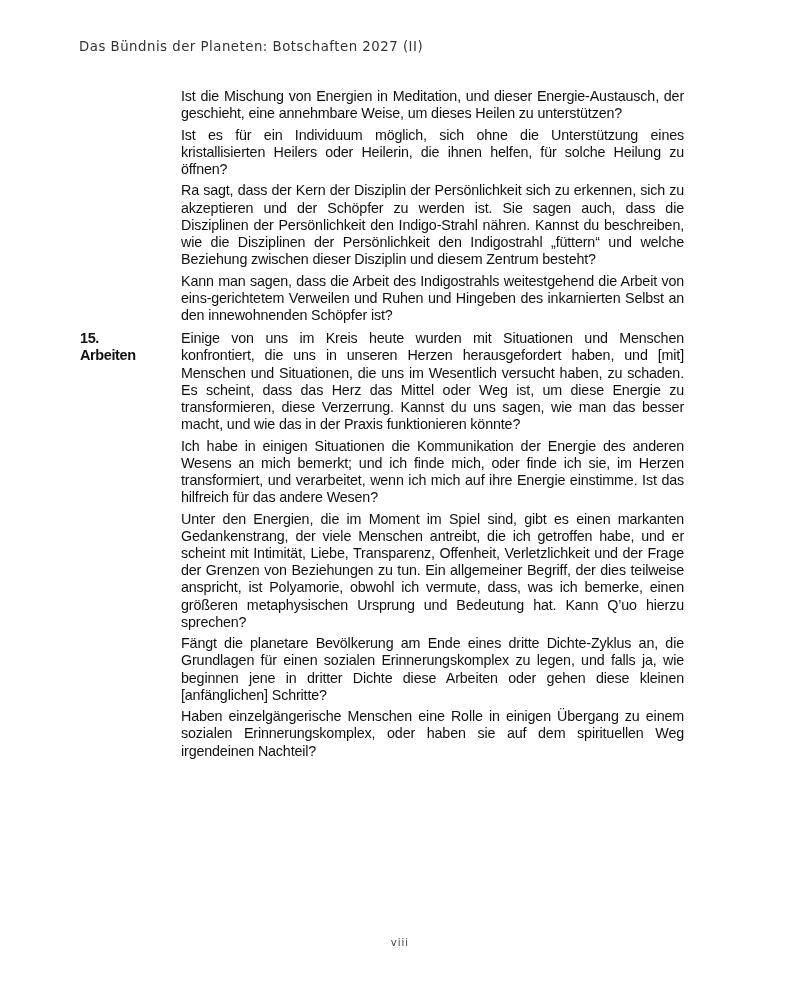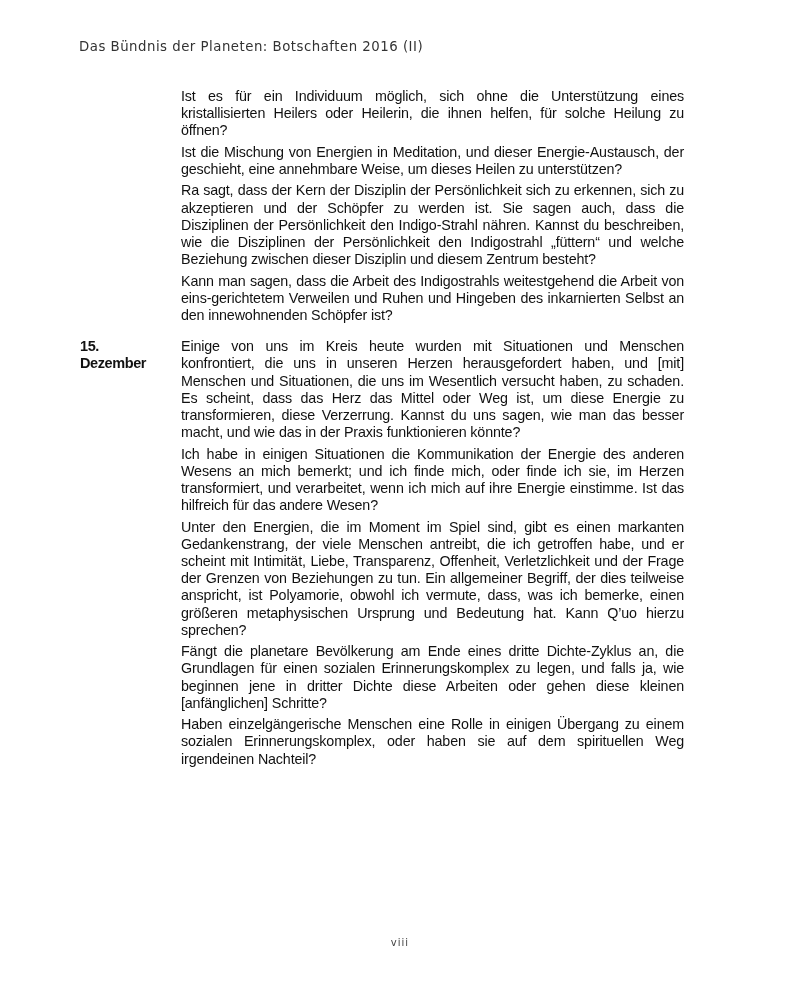--- a/index.html
+++ b/index.html
@@ -29,21 +29,21 @@
       left: 80px;
       top: 88px;
       width: 604px;
     }
     .block {
       display: flex;
       flex-direction: row;
       align-items: flex-start;
     }
     .block + .block {
-      margin-top: 14px;
+      margin-top: 6px;
     }
     .date-col {
       width: 101px;
       flex: 0 0 101px;
       font-family: "Liberation Sans", sans-serif;
       font-weight: bold;
       font-size: 14.5px;
       line-height: 17.2px;
       color: #111111;
       letter-spacing: -0.4px;
@@ -72,41 +72,41 @@
       text-align: center;
       font-family: "DejaVu Sans", sans-serif;
       font-size: 10px;
       color: #444444;
       letter-spacing: 1px;
     }
   </style>
 </head>
 <body>
 
-<div class="running-header">Das Bündnis der Planeten: Botschaften 2016 (II)</div>
+<div class="running-header">Das Bündnis der Planeten: Botschaften 2027 (II)</div>
 
 <div class="content">
 
   <div class="block">
     <div class="date-col">
       <span></span>
       <span></span>
     </div>
     <div class="questions-col">
+      <p class="question">Ist die Mischung von Energien in Meditation, und dieser Energie-Austausch, der geschieht, eine annehmbare Weise, um dieses Heilen zu unterstützen?</p>
       <p class="question">Ist es für ein Individuum möglich, sich ohne die Unterstützung eines kristallisierten Heilers oder Heilerin, die ihnen helfen, für solche Heilung zu öffnen?</p>
-      <p class="question">Ist die Mischung von Energien in Meditation, und dieser Energie-Austausch, der geschieht, eine annehmbare Weise, um dieses Heilen zu unterstützen?</p>
       <p class="question">Ra sagt, dass der Kern der Disziplin der Persönlichkeit sich zu erkennen, sich zu akzeptieren und der Schöpfer zu werden ist. Sie sagen auch, dass die Disziplinen der Persönlichkeit den Indigo-Strahl nähren. Kannst du beschreiben, wie die Disziplinen der Persönlichkeit den Indigostrahl „füttern“ und welche Beziehung zwischen dieser Disziplin und diesem Zentrum besteht?</p>
       <p class="question">Kann man sagen, dass die Arbeit des Indigostrahls weitestgehend die Arbeit von eins-gerichtetem Verweilen und Ruhen und Hingeben des inkarnierten Selbst an den innewohnenden Schöpfer ist?</p>
     </div>
   </div>
 
   <div class="block">
     <div class="date-col">
       <span>15.</span>
-      <span>Dezember</span>
+      <span>Arbeiten</span>
     </div>
     <div class="questions-col">
       <p class="question">Einige von uns im Kreis heute wurden mit Situationen und Menschen konfrontiert, die uns in unseren Herzen herausgefordert haben, und [mit] Menschen und Situationen, die uns im Wesentlich versucht haben, zu schaden. Es scheint, dass das Herz das Mittel oder Weg ist, um diese Energie zu transformieren, diese Verzerrung. Kannst du uns sagen, wie man das besser macht, und wie das in der Praxis funktionieren könnte?</p>
       <p class="question">Ich habe in einigen Situationen die Kommunikation der Energie des anderen Wesens an mich bemerkt; und ich finde mich, oder finde ich sie, im Herzen transformiert, und verarbeitet, wenn ich mich auf ihre Energie einstimme. Ist das hilfreich für das andere Wesen?</p>
       <p class="question">Unter den Energien, die im Moment im Spiel sind, gibt es einen markanten Gedankenstrang, der viele Menschen antreibt, die ich getroffen habe, und er scheint mit Intimität, Liebe, Transparenz, Offenheit, Verletzlichkeit und der Frage der Grenzen von Beziehungen zu tun. Ein allgemeiner Begriff, der dies teilweise anspricht, ist Polyamorie, obwohl ich vermute, dass, was ich bemerke, einen größeren metaphysischen Ursprung und Bedeutung hat. Kann Q’uo hierzu sprechen?</p>
       <p class="question">Fängt die planetare Bevölkerung am Ende eines dritte Dichte-Zyklus an, die Grundlagen für einen sozialen Erinnerungskomplex zu legen, und falls ja, wie beginnen jene in dritter Dichte diese Arbeiten oder gehen diese kleinen [anfänglichen] Schritte?</p>
       <p class="question">Haben einzelgängerische Menschen eine Rolle in einigen Übergang zu einem sozialen Erinnerungskomplex, oder haben sie auf dem spirituellen Weg irgendeinen Nachteil?</p>
     </div>
   </div>
 

